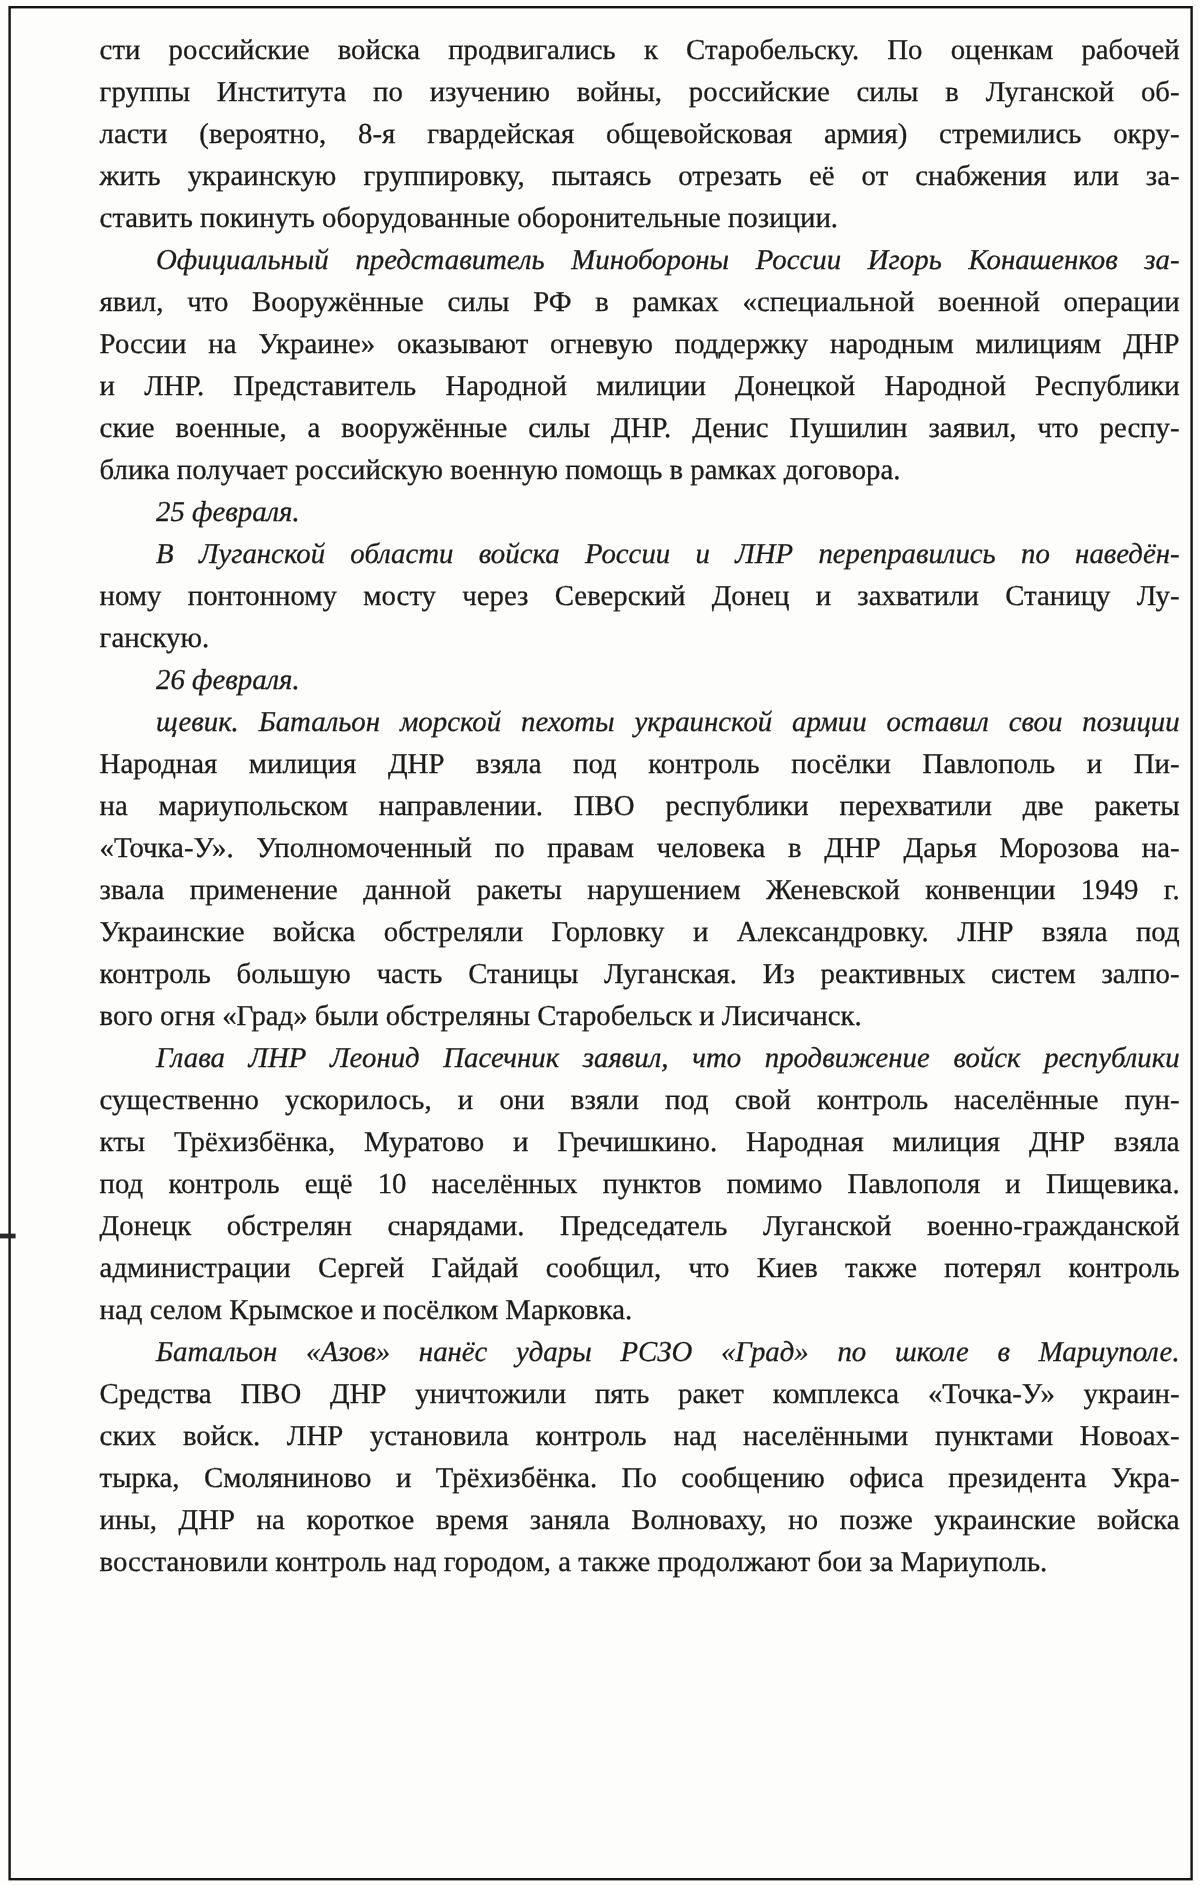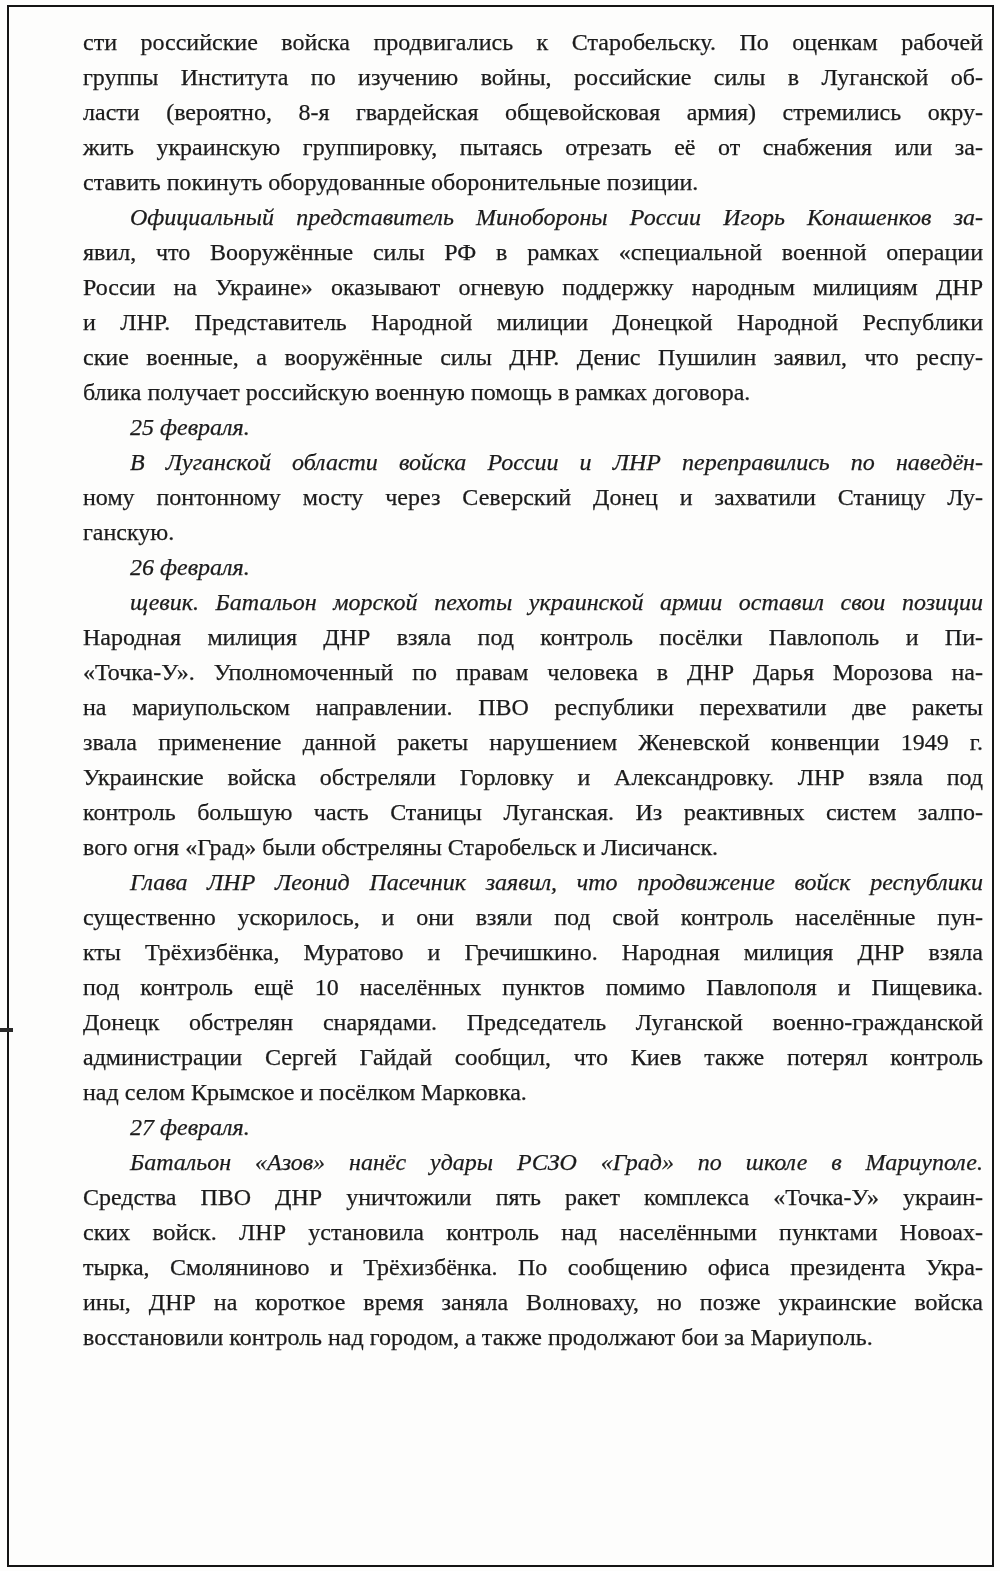--- a/index.html
+++ b/index.html
@@ -102,40 +102,37 @@
         <div class="line">В Луганской области войска России и ЛНР переправились по наведён-</div>
         <div class="line">ному понтонному мосту через Северский Донец и захватили Станицу Лу-</div>
         <div class="line last">ганскую.</div>
       </div>
       <div class="para indent">
         <div class="line last">26 февраля.</div>
       </div>
       <div class="para indent">
         <div class="line">щевик. Батальон морской пехоты украинской армии оставил свои позиции</div>
         <div class="line">Народная милиция ДНР взяла под контроль посёлки Павлополь и Пи-</div>
+        <div class="line">на мариупольском направлении. ПВО республики перехватили две ракеты</div>
         <div class="line">«Точка-У». Уполномоченный по правам человека в ДНР Дарья Морозова на-</div>
-        <div class="line">на мариупольском направлении. ПВО республики перехватили две ракеты</div>
         <div class="line">звала применение данной ракеты нарушением Женевской конвенции 1949 г.</div>
         <div class="line">Украинские войска обстреляли Горловку и Александровку. ЛНР взяла под</div>
         <div class="line">контроль большую часть Станицы Луганская. Из реактивных систем залпо-</div>
         <div class="line last">вого огня «Град» были обстреляны Старобельск и Лисичанск.</div>
       </div>
       <div class="para indent">
         <div class="line">Глава ЛНР Леонид Пасечник заявил, что продвижение войск республики</div>
         <div class="line">существенно ускорилось, и они взяли под свой контроль населённые пун-</div>
         <div class="line">кты Трёхизбёнка, Муратово и Гречишкино. Народная милиция ДНР взяла</div>
         <div class="line">под контроль ещё 10 населённых пунктов помимо Павлополя и Пищевика.</div>
         <div class="line">Донецк обстрелян снарядами. Председатель Луганской военно-гражданской</div>
         <div class="line">администрации Сергей Гайдай сообщил, что Киев также потерял контроль</div>
         <div class="line last">над селом Крымское и посёлком Марковка.</div>
       </div>
       <div class="para indent">
-        <div class="line last">27 февраля.</div>
-      </div>
-      <div class="para indent">
         <div class="line">Батальон «Азов» нанёс удары РСЗО «Град» по школе в Мариуполе.</div>
         <div class="line">Средства ПВО ДНР уничтожили пять ракет комплекса «Точка-У» украин-</div>
         <div class="line">ских войск. ЛНР установила контроль над населёнными пунктами Новоах-</div>
         <div class="line">тырка, Смоляниново и Трёхизбёнка. По сообщению офиса президента Укра-</div>
         <div class="line">ины, ДНР на короткое время заняла Волноваху, но позже украинские войска</div>
         <div class="line last">восстановили контроль над городом, а также продолжают бои за Мариуполь.</div>
       </div>
     </main>
 </div>
 

